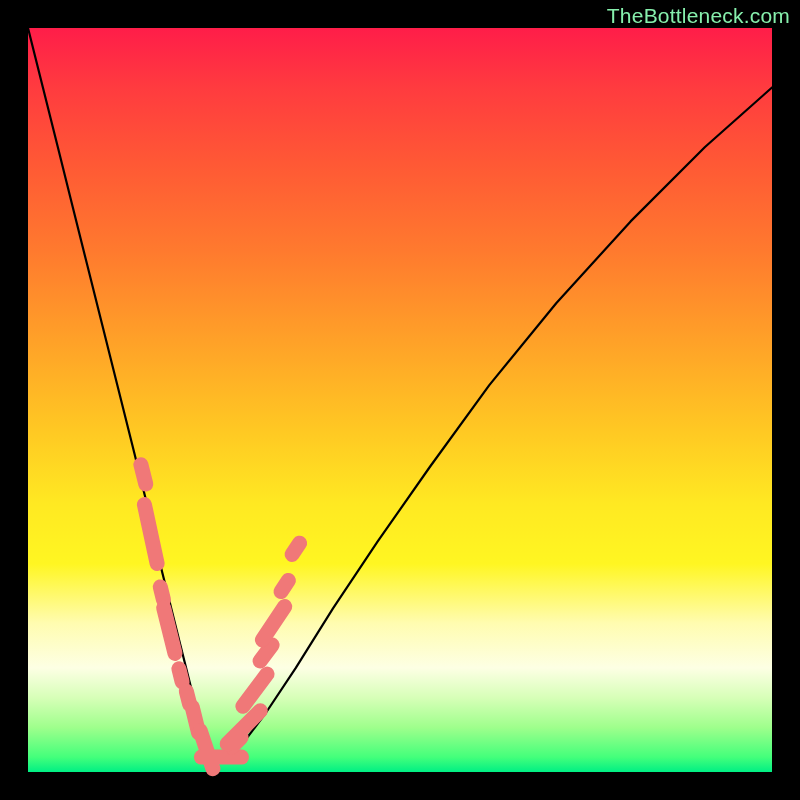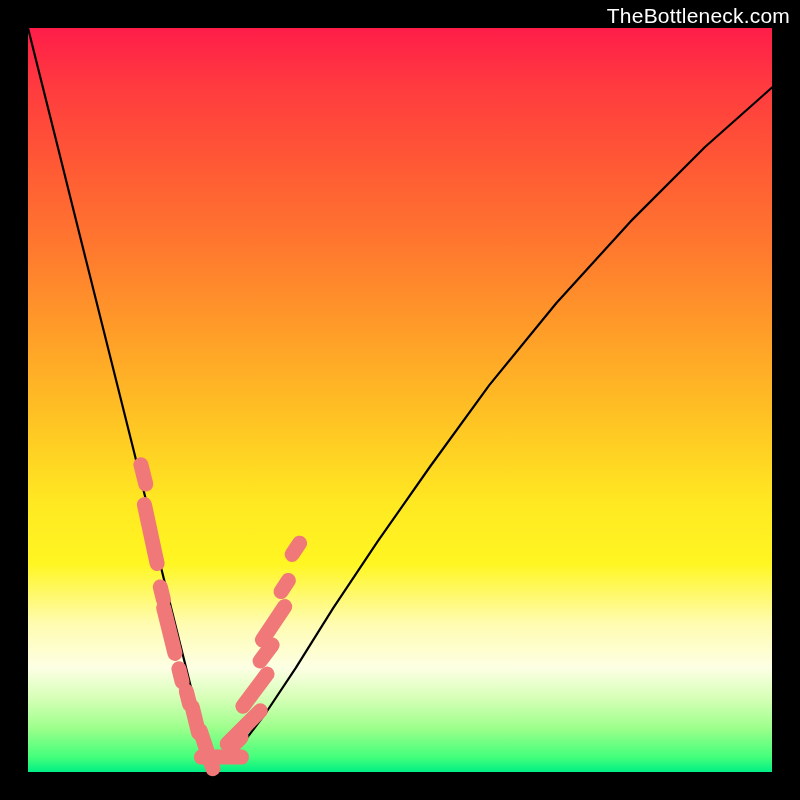--- a/index.html
+++ b/index.html
@@ -40,21 +40,21 @@
       #d7ffb8 90%,
       #9fff8c 94%,
       #44ff7b 98%,
       #00ef84 100%
     );
   }
   .watermark {
     position: absolute;
     top: 4px;
     right: 10px;
-    color: #ffffff;
+    color: #86efac;
     font-size: 21px;
     font-weight: 500;
     letter-spacing: 0.2px;
     user-select: none;
   }
   svg.curve {
     position: absolute;
     top: 0;
     left: 0;
     width: 744px;

